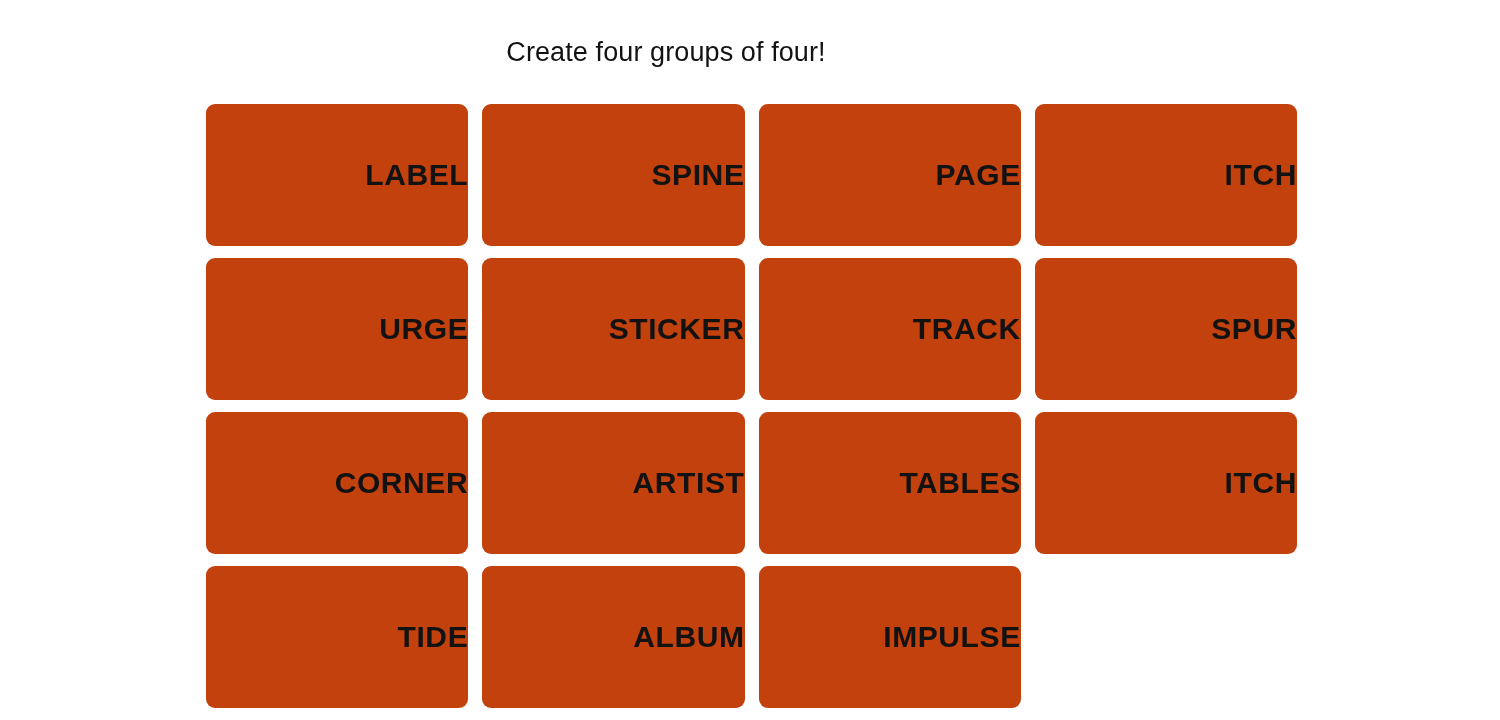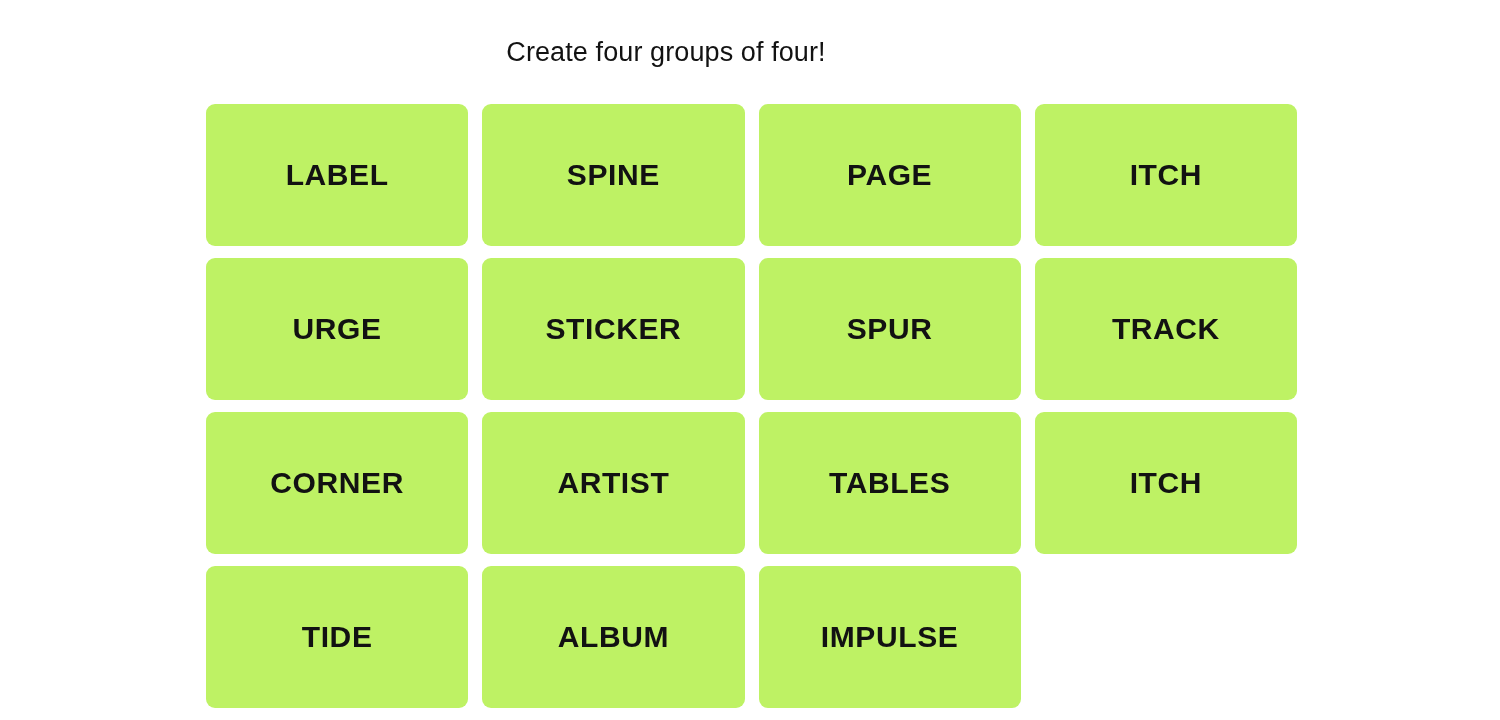--- a/index.html
+++ b/index.html
@@ -45,26 +45,26 @@
     top: 104px;
     width: 1091px;
     display: grid;
     grid-template-columns: repeat(4, 1fr);
     grid-auto-rows: 142px;
     column-gap: 14px;
     row-gap: 12px;
   }
 
   .tile {
-    background: #bef264;
+    background: #c2410c;
     border-radius: 9px;
     border: none;
     display: flex;
     align-items: center;
-    justify-content: center;
+    justify-content: flex-end;
     padding: 0;
     margin: 0;
     cursor: pointer;
     box-shadow: 0 0 0 0 rgba(0,0,0,0);
     overflow: hidden;
   }
 
   .tile-label {
     font-family: "Liberation Sans", sans-serif;
     font-size: 30px;
@@ -104,25 +104,25 @@
 
     <button class="tile">
       <span class="tile-label">URGE</span>
     </button>
 
     <button class="tile">
       <span class="tile-label">STICKER</span>
     </button>
 
     <button class="tile">
-      <span class="tile-label">SPUR</span>
+      <span class="tile-label">TRACK</span>
     </button>
 
     <button class="tile">
-      <span class="tile-label">TRACK</span>
+      <span class="tile-label">SPUR</span>
     </button>
 
     <button class="tile">
       <span class="tile-label">CORNER</span>
     </button>
 
     <button class="tile">
       <span class="tile-label">ARTIST</span>
     </button>
 

